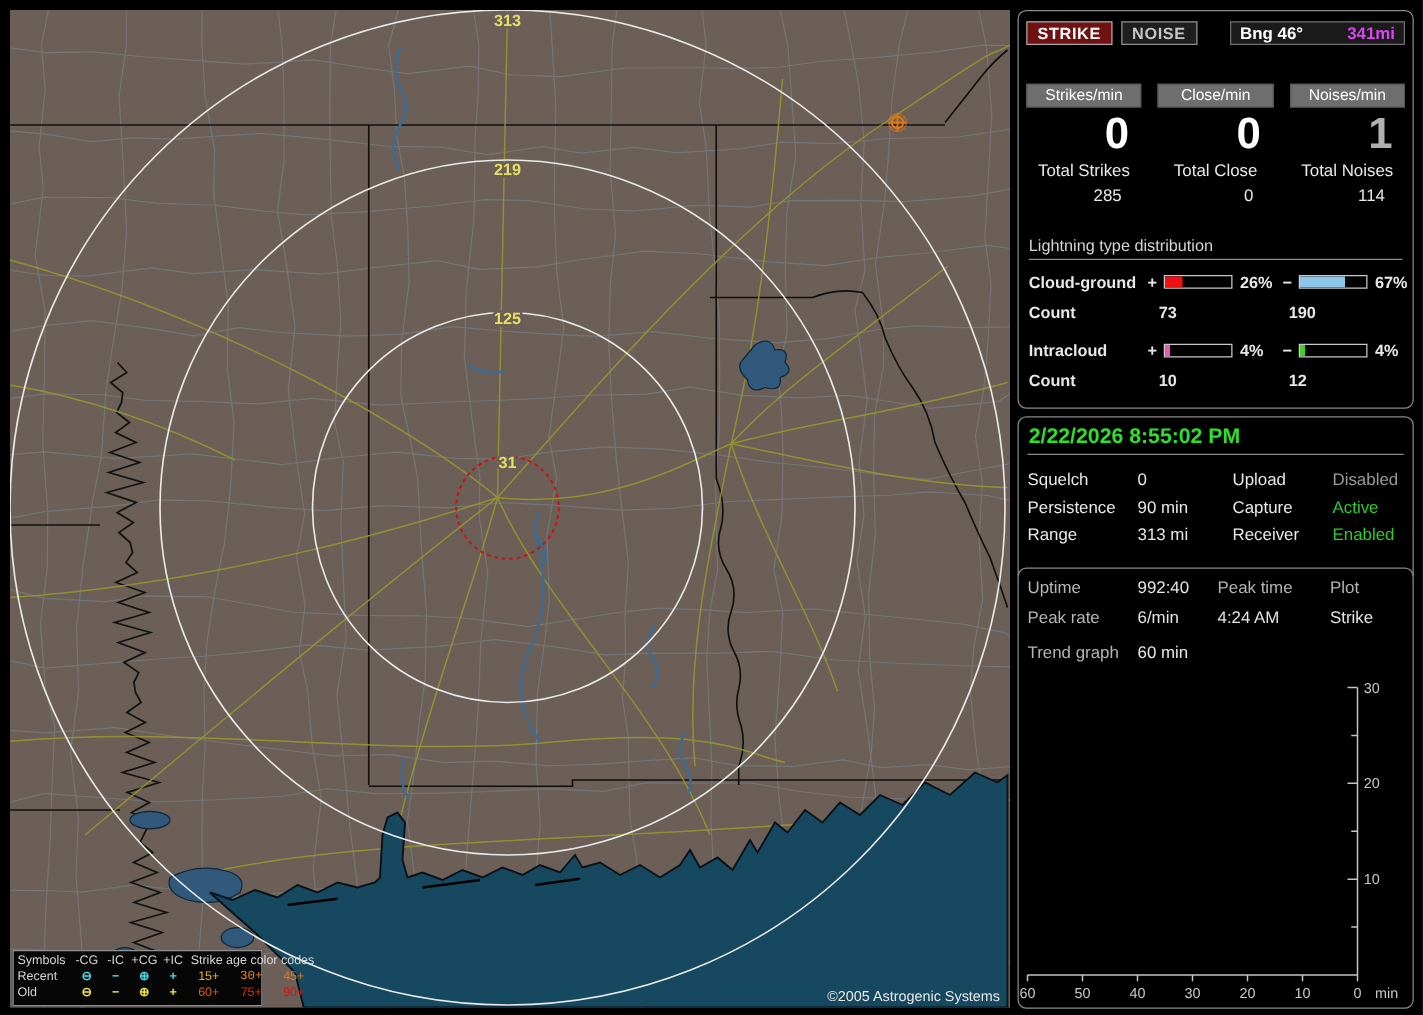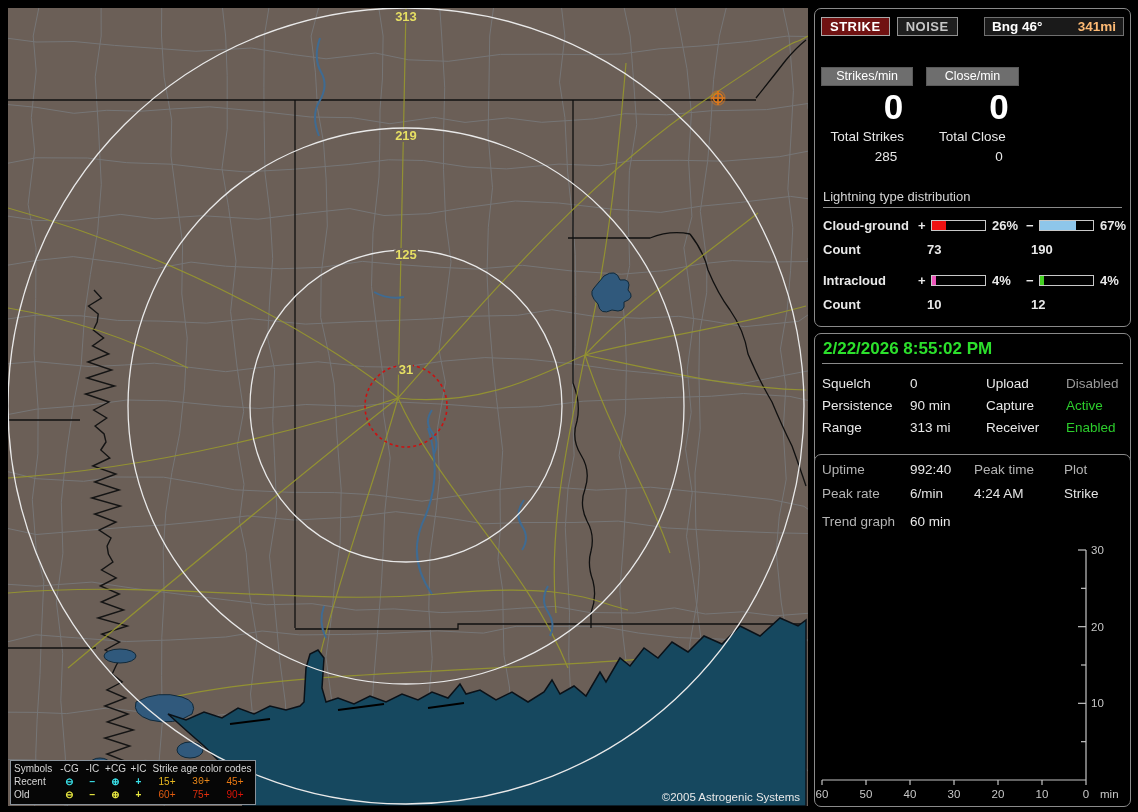--- a/index.html
+++ b/index.html
@@ -6,21 +6,21 @@
   html,body { background:#000; }
   body {
     width:1138px; height:812px; position:relative; overflow:hidden;
     font-family:"Liberation Sans", sans-serif; color:#e8e8e8;
   }
   
   .map-area { position:absolute; left:8px; top:8px; width:800px; height:798px; background:#6b5f57; }
   .map-area svg { display:block; }
   
   .legend {
-    position:absolute; left:2px; top:752px; width:246px;
+    position:absolute; left:2px; top:752px; width:200px;
     background:#060606; border:1px solid #8a929a;
     font-size:10px; line-height:13px; color:#d6d6d6; padding:1px 3px 3px 3px;
   }
   .legend-grid { display:grid; grid-template-columns:44px 23px 23px 23px 23px 34px 34px 34px; }
   .legend-grid > div { text-align:center; white-space:nowrap; }
   .legend-grid .lg-label { text-align:left; }
   .legend-grid .lg-span { grid-column:6 / span 3; text-align:center; padding-left:2px; }
   .legend-grid .sym { font-weight:bold; }
   
   .panel-box {
@@ -226,36 +226,42 @@
     </div>
   </div>
 </div>
 
 <div class="panel-box box1">
   <div class="toggle-row">
     <button class="btn-strike">STRIKE</button>
     <button class="btn-noise">NOISE</button>
     <div class="bng">
       <span class="bng-label">Bng 46°</span>
-      <span class="bng-val" style="color: #fdba74;">341mi</span>
+      <span class="bng-val" style="color: #d946ef;">341mi</span>
     </div>
   </div>
 
   <div class="rates">
     <div>
       <div class="rate-btn">Strikes/min</div>
       <div class="rate-num">0</div>
       <div class="total-label">Total Strikes</div>
       <div class="total-val">285</div>
     </div>
     <div>
       <div class="rate-btn">Close/min</div>
       <div class="rate-num">0</div>
       <div class="total-label">Total Close</div>
       <div class="total-val">0</div>
+    </div>
+    <div>
+      <div class="rate-btn">Noises/min</div>
+      <div class="rate-num dim">1</div>
+      <div class="total-label">Total Noises</div>
+      <div class="total-val">114</div>
     </div>
   </div>
 
   <div class="dist-title">Lightning type distribution</div>
 
   <div class="dist-row">
     <span>Cloud-ground</span>
     <span class="sign">+</span>
     <span class="bar">
         <i style="background-color: rgb(238, 17, 17); width: 26%;"></i>

